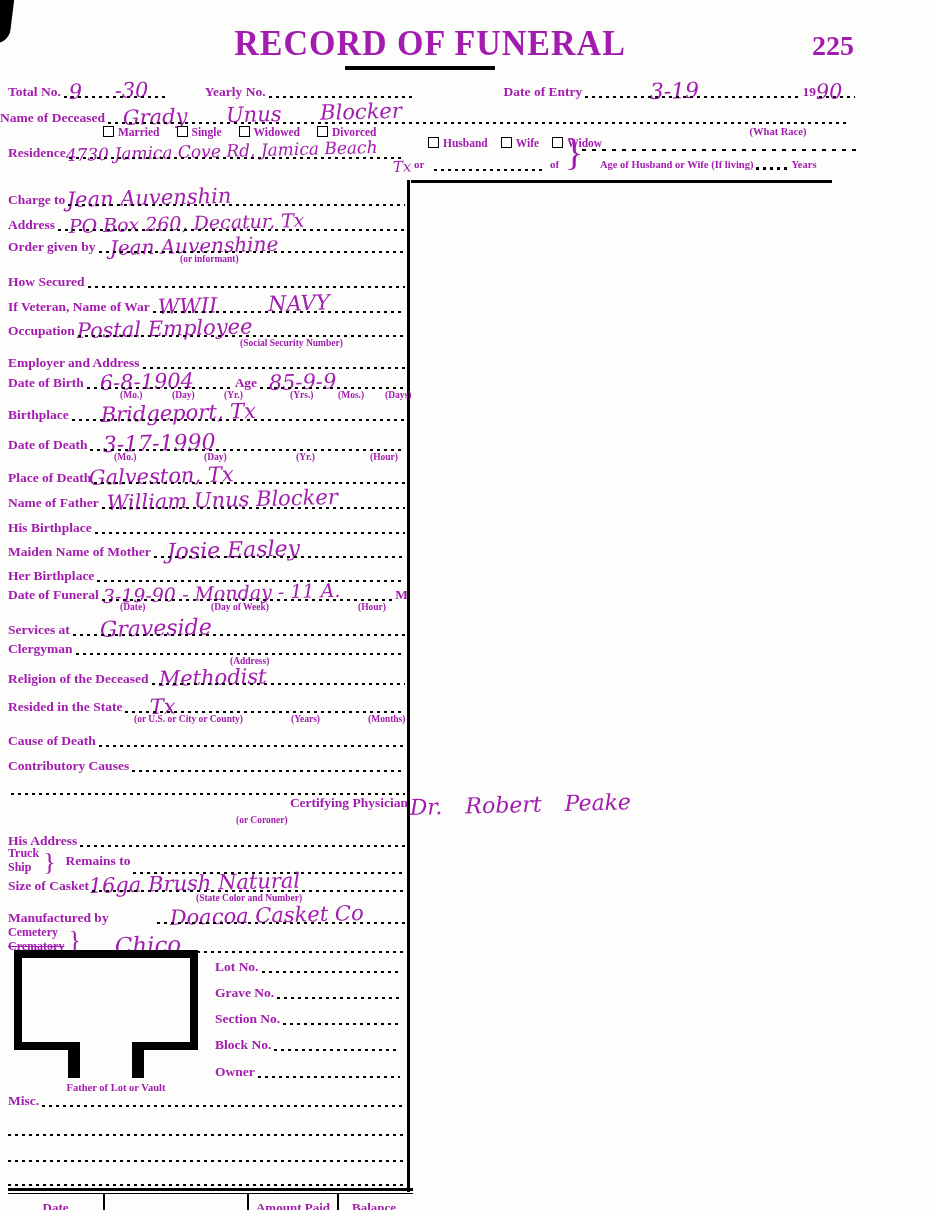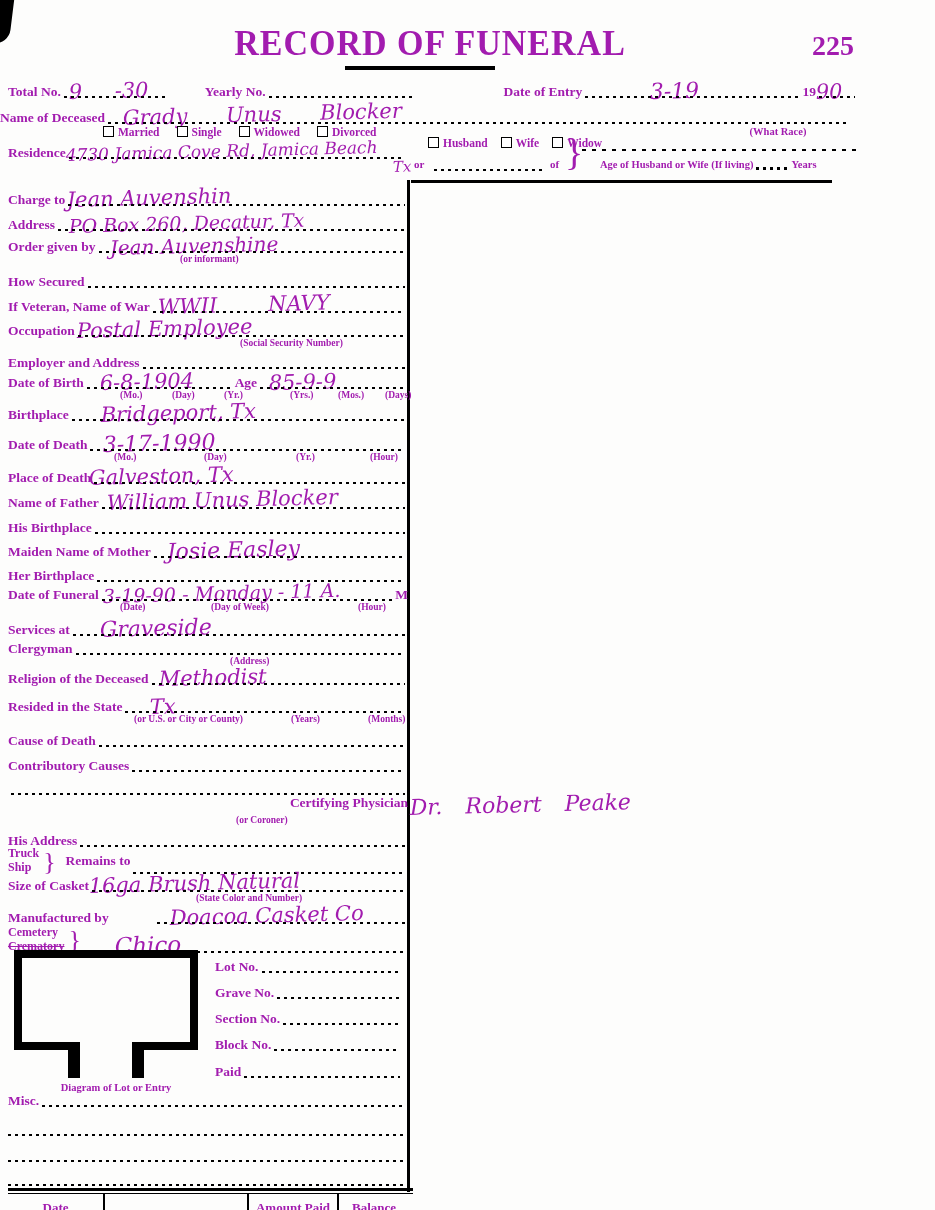--- a/index.html
+++ b/index.html
@@ -358,42 +358,42 @@
   </div>
 
   <div class="diagram">
     <div class="dg" style="left:0;top:0;width:184px;height:8px;"></div>
     <div class="dg" style="left:0;top:0;width:8px;height:100px;"></div>
     <div class="dg" style="left:176px;top:0;width:8px;height:100px;"></div>
     <div class="dg" style="left:0;top:92px;width:66px;height:8px;"></div>
     <div class="dg" style="left:118px;top:92px;width:66px;height:8px;"></div>
     <div class="dg" style="left:54px;top:92px;width:12px;height:36px;"></div>
     <div class="dg" style="left:118px;top:92px;width:12px;height:36px;"></div>
-    <div class="dg-caption">Diagram of Lot or Entry</div>
+    <div class="dg-caption">Father of Lot or Vault</div>
   </div>
 
   <div class="lotcol">
     <div class="row" style="height:26px;">
       <span class="lbl">Lot No.</span>
       <span class="fill dotted"></span>
     </div>
     <div class="row" style="height:26px;">
       <span class="lbl">Grave No.</span>
       <span class="fill dotted"></span>
     </div>
     <div class="row" style="height:26px;">
       <span class="lbl">Section No.</span>
       <span class="fill dotted"></span>
     </div>
     <div class="row" style="height:26px;">
       <span class="lbl">Block No.</span>
       <span class="fill dotted"></span>
     </div>
     <div class="row" style="height:27px;">
-      <span class="lbl">Paid</span>
+      <span class="lbl">Owner</span>
       <span class="fill dotted"></span>
     </div>
   </div>
 
   <div class="row" style="position:absolute;left:8px;top:1090px;width:398px;height:18px;">
     <span class="lbl">Misc.</span>
     <span class="fill dotted"></span>
   </div>
   <div class="dotline" style="top:1134px;"></div>
   <div class="dotline" style="top:1160px;"></div>

